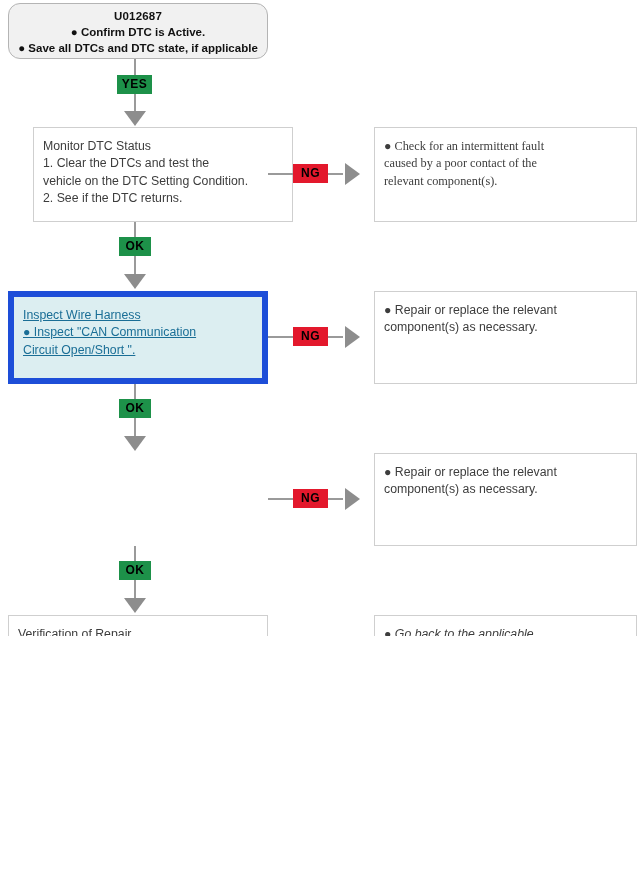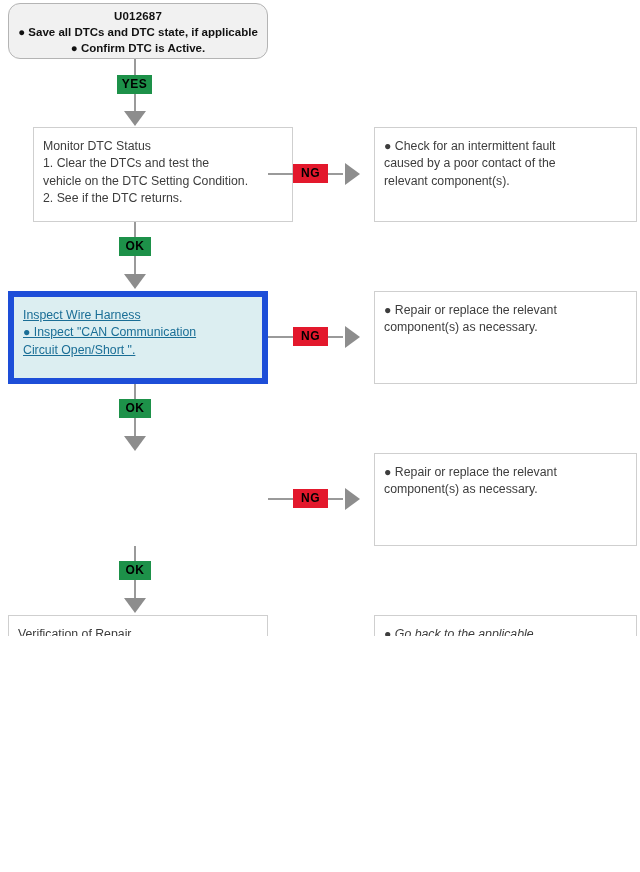--- a/index.html
+++ b/index.html
@@ -114,39 +114,39 @@
     z-index: 2;
   }
 </style>
 </head>
 <body>
 
 <div class="canvas">
 
   <div class="header-box">
     <div class="header-line code">U012687</div>
+    <div class="header-line">● Confirm DTC is Active.</div>
     <div class="header-line">● Save all DTCs and DTC state, if applicable</div>
-    <div class="header-line">● Confirm DTC is Active.</div>
   </div>
 
   <div class="vline" style="left:134px; top:59px; height:61px;"></div>
   <div class="badge green" style="left:117px; top:75px; width:35px;">YES</div>
   <div class="arrow-down" style="left:124px; top:111px;"></div>
 
   <div class="box" style="left:8px; top:127px; width:260px; height:95px;margin-left:25px;">
     <div class="box-text">Monitor DTC Status
 1. Clear the DTCs and test the
 vehicle on the DTC Setting Condition.
 2. See if the DTC returns.</div>
   </div>
 
   <div class="hline" style="left:268px; top:173px; width:75px;"></div>
   <div class="badge red" style="left:293px; top:164px; width:35px;">NG</div>
   <div class="arrow-right" style="left:345px; top:163px;"></div>
-  <div class="box" style="left:374px; top:127px; width:263px; height:95px;">
+  <div class="box" style="left:374px; top:127px; width:263px; height:95px;font-family:Liberation Serif, serif;">
     <div class="box-text">● Check for an intermittent fault
 caused by a poor contact of the
 relevant component(s).</div>
   </div>
 
   <div class="vline" style="left:134px; top:222px; height:60px;"></div>
   <div class="badge green" style="left:119px; top:237px; width:32px;">OK</div>
   <div class="arrow-down" style="left:124px; top:274px;"></div>
 
   <div class="box highlight" style="left:8px; top:291px; width:260px; height:93px;">

